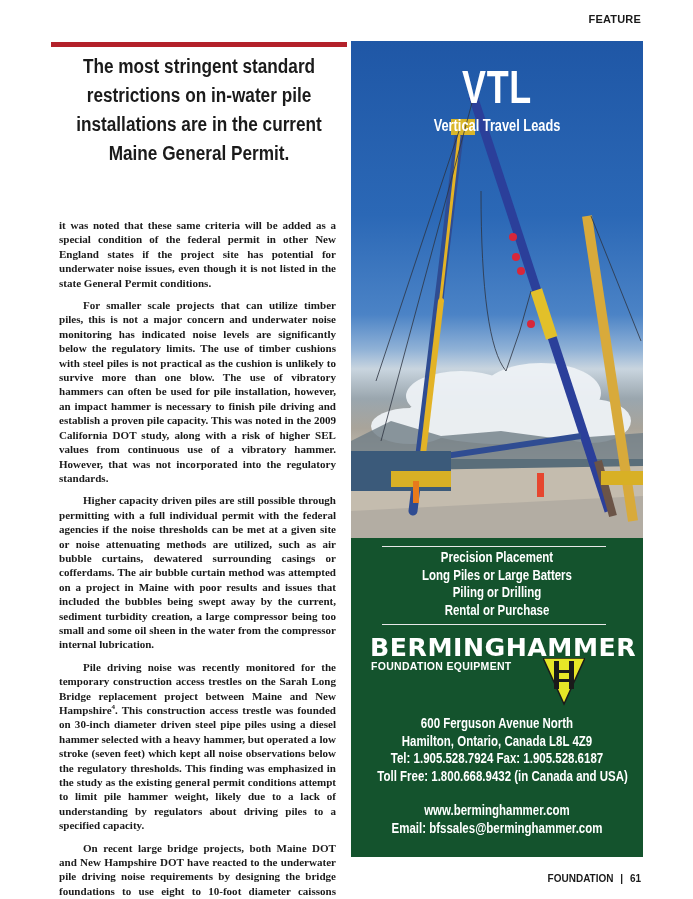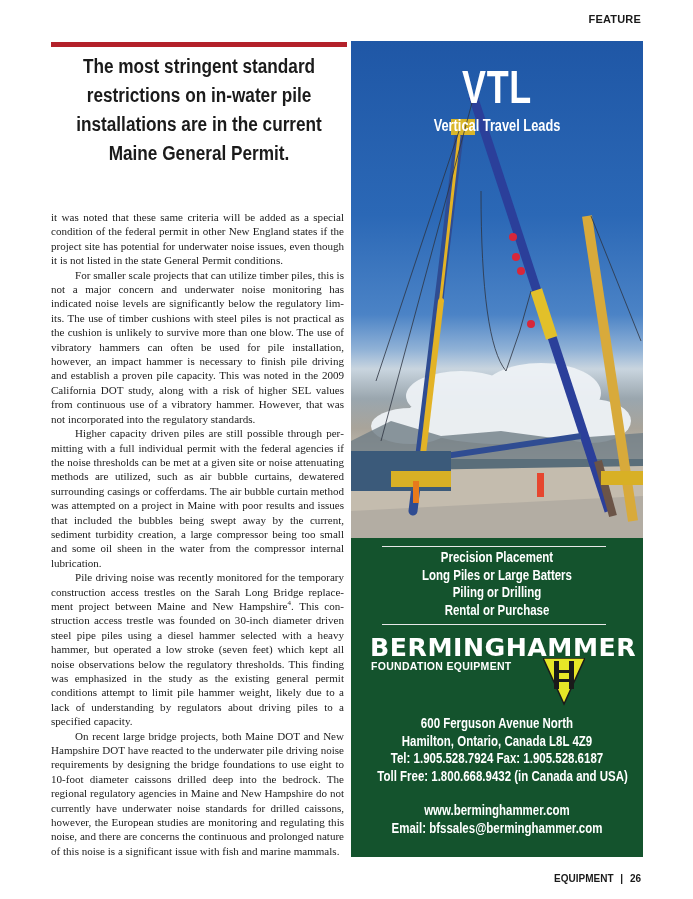--- a/index.html
+++ b/index.html
@@ -20,21 +20,21 @@
     font-family: "Liberation Sans", sans-serif; font-weight: bold; font-size: 20px;
     line-height: 29px; text-align: center; color: #1b1b1b;
     transform: scaleX(0.86); transform-origin: center top;
   }
   .pullquote span { display: block; white-space: nowrap; }
   .body-col {
     position: absolute; left: 51px; top: 210px; width: 293px;
     font-size: 11.05px; line-height: 14.4px; text-align: justify; color: #1b1b1b;
     hyphens: manual;
   }
-  .body-col p { margin: 0; }
+  .body-col p { margin: 8px; font-weight: bold; }
   .body-col p + p { text-indent: 24px; }
   .body-col sup { font-size: 7px; line-height: 0; }
 
   
   .ad { position: absolute; left: 351px; top: 41px; width: 337px; height: 816px; }
   .ad-photo {
     position: absolute; left: 0; top: 0; width: 292px; height: 497px; overflow: hidden;
     background: linear-gradient(180deg, #1f57a6 0%, #2b68b6 35%, #4b83c6 55%, #8fb1d6 62%, #c9d5df 66%, #9aa6ae 72%, #a9a49a 78%, #c7c0b3 84%, #b9b3a8 100%);
   }
   .ad-photo svg { position: absolute; left: 0; top: 0; }
@@ -187,16 +187,16 @@
       <div>Tel: 1.905.528.7924 Fax: 1.905.528.6187</div>
       <div>Toll Free: 1.800.668.9432 (in Canada and USA)</div>
       <div class="gap"></div>
       <div>www.berminghammer.com</div>
       <div>Email: bfssales@berminghammer.com</div>
     </div>
   </div>
 </div>
 
 <div class="folio">
-  <span>EQUIPMENT</span>
+  <span>FOUNDATION</span>
   <span style="margin:0 4px;">|</span>
-  <span>26</span>
+  <span>61</span>
 </div>
 
 </body></html>

